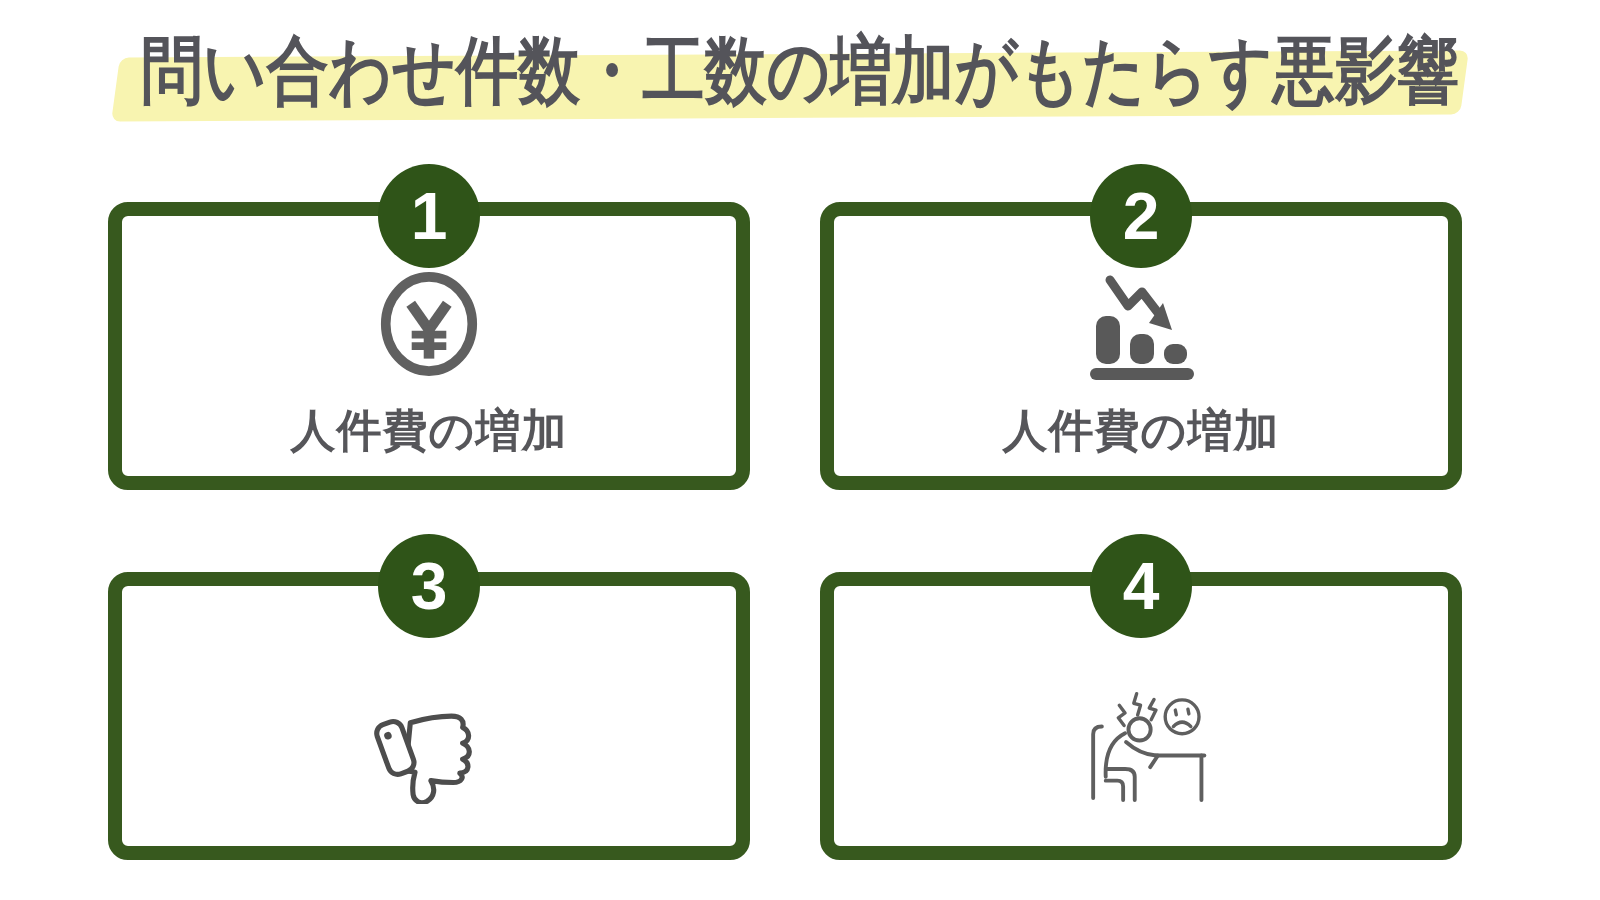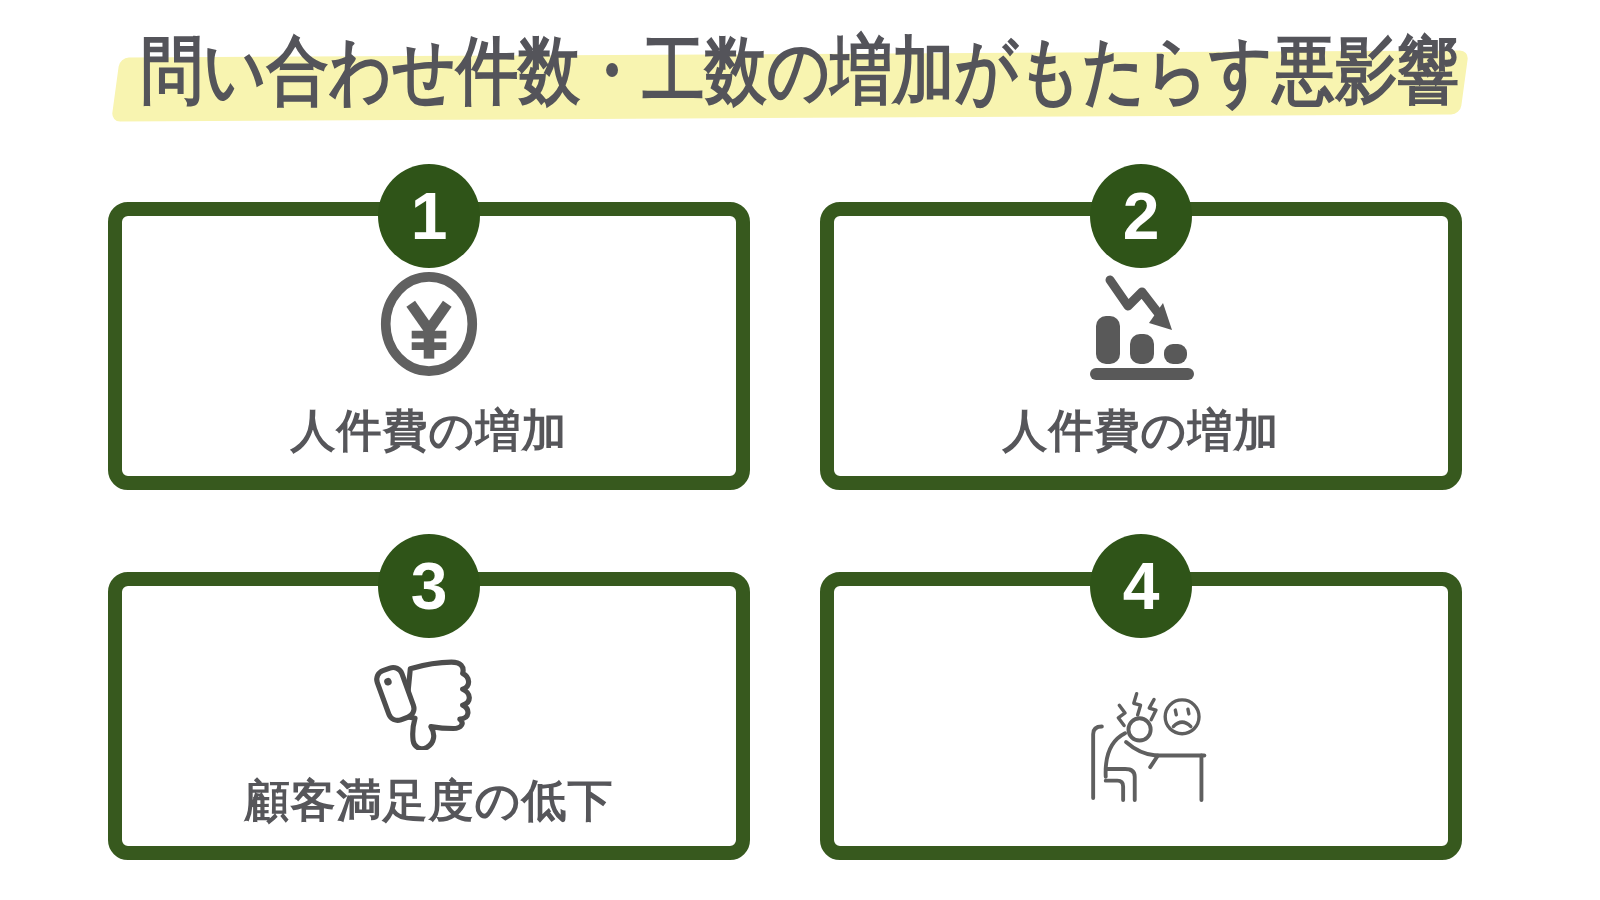--- a/index.html
+++ b/index.html
@@ -107,21 +107,20 @@
                    C73,105 72,114 64,119
                    C57,123 50,119 49,112
                    C48,104 49,95 51,88
                    L41,86 Z" fill="#ffffff" stroke="#4d4d4d" stroke-width="5.5" stroke-linejoin="round"></path>
           <g transform="rotate(-20 30 62)">
             <rect x="16" y="34" width="28" height="56" rx="10" fill="#ffffff" stroke="#4d4d4d" stroke-width="5.5"></rect>
             <circle cx="27" cy="47" r="4" fill="#4d4d4d"></circle>
           </g>
         </svg>
       </div>
-      <div class="card-label">顧客満足度の低下</div>
     </div>
 
     <div class="card">
       <div class="badge">4</div>
       <div class="icon-box">
         <svg width="145" height="126" viewBox="0 0 150 130" fill="none" stroke="#5f5f5f" stroke-width="4" stroke-linecap="round" stroke-linejoin="round">
 
           <path d="M34,50 Q25,50 25,58 L25,124"></path>
 
           <path d="M38,102 C37,80 44,64 58,57"></path>

